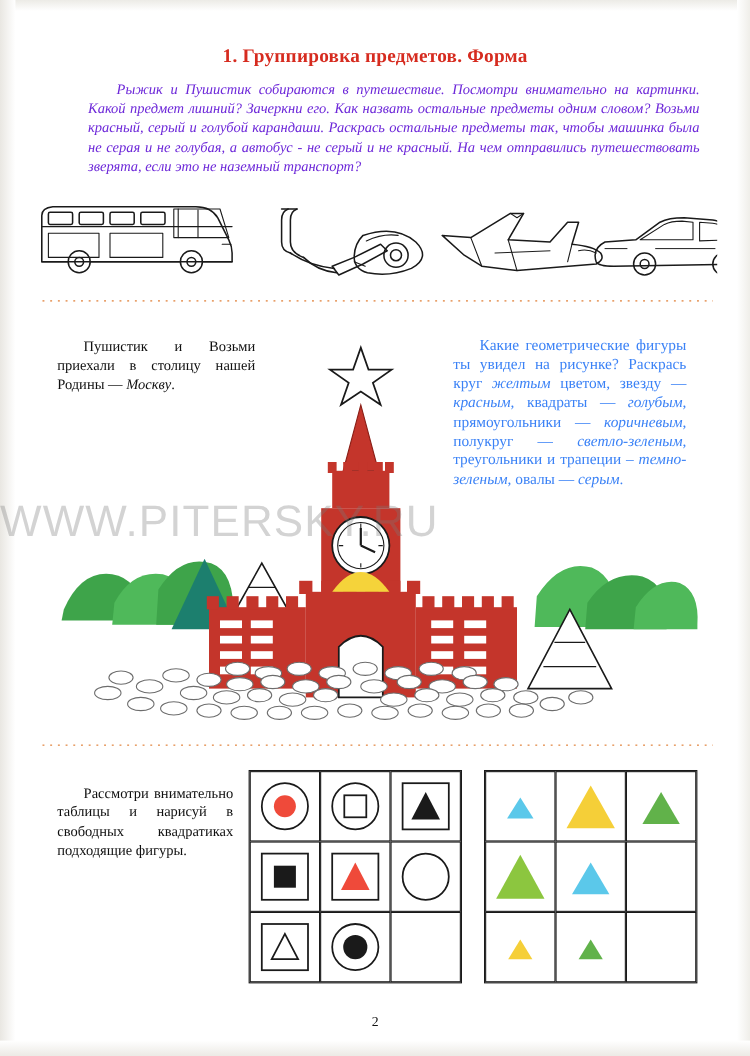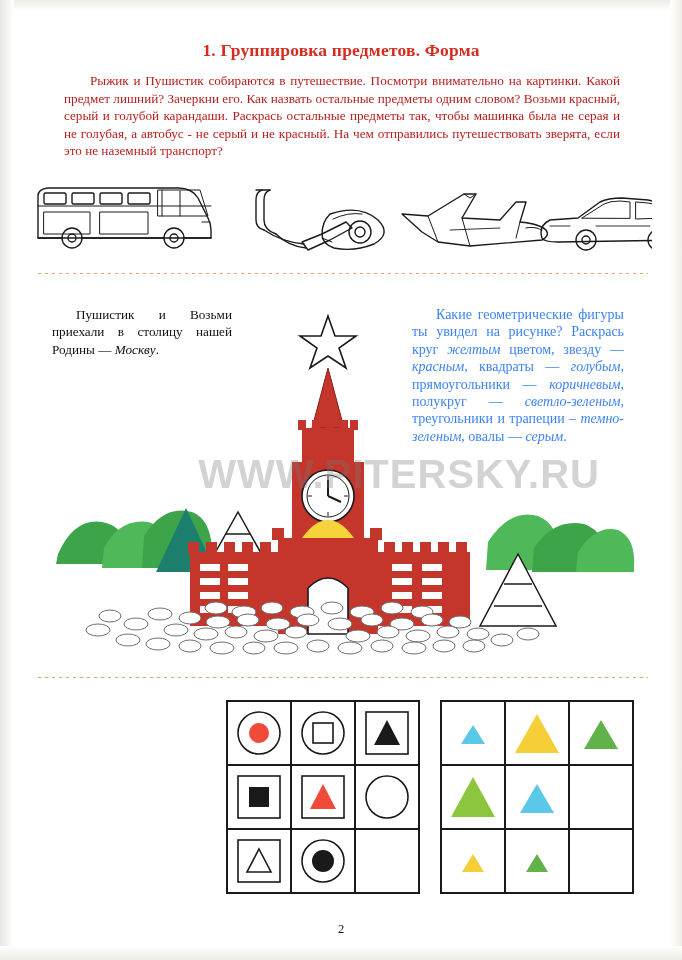--- a/index.html
+++ b/index.html
@@ -18,22 +18,22 @@
   .edge-left{position:absolute;left:0;top:0;width:14px;height:960px;background:linear-gradient(to right,#e9e7e2,#ffffff);}
   .edge-right{position:absolute;right:0;top:0;width:12px;height:960px;background:linear-gradient(to left,#efeee9,#ffffff);}
   .edge-top{position:absolute;left:0;top:0;width:682px;height:10px;background:linear-gradient(to bottom,#ecebe6,#ffffff);}
   .edge-bottom{position:absolute;left:0;bottom:0;width:682px;height:14px;background:linear-gradient(to top,#eceae5,#ffffff);}
 
   .title{
     position:absolute;left:0;top:40px;width:682px;text-align:center;
     color:#d62b1f;font-weight:bold;font-size:17.5px;letter-spacing:0.2px;
   }
   .intro{
-    position:absolute;left:64px;top:72px;width:556px;
-    font-size:13.2px;line-height:17.6px;text-align:justify;color:#b91c1c;
+    position:absolute;left:80px;top:72px;width:556px;
+    font-size:13.2px;line-height:17.6px;text-align:justify;color:#6d28d9;font-style:italic;
   }
   .intro .ind{display:inline-block;width:26px;}
 
   .dotline{
     position:absolute;left:36px;width:612px;height:3px;
     background-image:radial-gradient(#e8a06a 1.1px, transparent 1.2px);
     background-size:7px 3px;background-repeat:repeat-x;
   }
   #dot1{top:272px;}
   #dot2{top:676px;}
@@ -49,23 +49,23 @@
   .mid-right{
     position:absolute;left:412px;top:306px;width:212px;
     font-size:14px;line-height:17.4px;text-align:justify;color:#3b82f6;
   }
   .mid-left .ind,.mid-right .ind{display:inline-block;width:24px;}
   i.it{font-style:italic;margin-top:16px;}
 
   .kremlin{position:absolute;left:40px;top:296px;width:602px;height:370px;}
 
   .watermark{
-    position:absolute;left:0;top:452px;width:600px;text-align:right;
+    position:absolute;left:0;top:452px;width:600px;text-align:left;
     font-family:"Liberation Sans", sans-serif;
-    font-weight:bold;font-size:40px;letter-spacing:1px;
+    font-weight:normal;font-size:40px;letter-spacing:1px;
     color:rgba(120,120,120,0.33);
     pointer-events:none;
   }
 
   
   .bottom-text{
     position:absolute;left:52px;top:712px;width:160px;
     font-size:13.2px;line-height:17.4px;text-align:justify;color:#101010;
   }
   .bottom-text .ind{display:inline-block;width:24px;}
@@ -329,20 +329,23 @@
   </div>
 
   <div class="mid-right">
     <span class="ind"></span><span>Какие геометрические фигуры ты увидел на рисунке? Раскрась круг </span><i class="it">желтым</i><span> цветом, звезду — </span><i class="it">красным</i><span>, квадраты — </span><i class="it">голубым</i><span>, прямоугольники — </span><i class="it">коричневым</i><span>, полукруг — </span><i class="it">светло-зеленым</i><span>, треугольники и трапеции – </span><i class="it">темно-зеленым</i><span>, овалы — </span><i class="it">серым</i><span>.</span>
   </div>
 
   <div class="watermark">WWW.PITERSKY.RU</div>
 
   <div class="dotline" id="dot2"></div>
 
+  <div class="bottom-text">
+    <span class="ind"></span><span>Рассмотри внимательно таблицы и нарисуй в свободных квадратиках подходящие фигуры.</span>
+  </div>
 
   <div class="grid" id="grid-left">
     <div class="cell">
       <svg width="56" height="56" viewBox="0 0 56 56">
           <circle cx="28" cy="28" r="21" fill="none" stroke="#1a1a1a" stroke-width="1.6"></circle>
           <circle cx="28" cy="28" r="10" fill="#ef4a3a"></circle>
         </svg>
     </div>
     <div class="cell">
       <svg width="56" height="56" viewBox="0 0 56 56">

